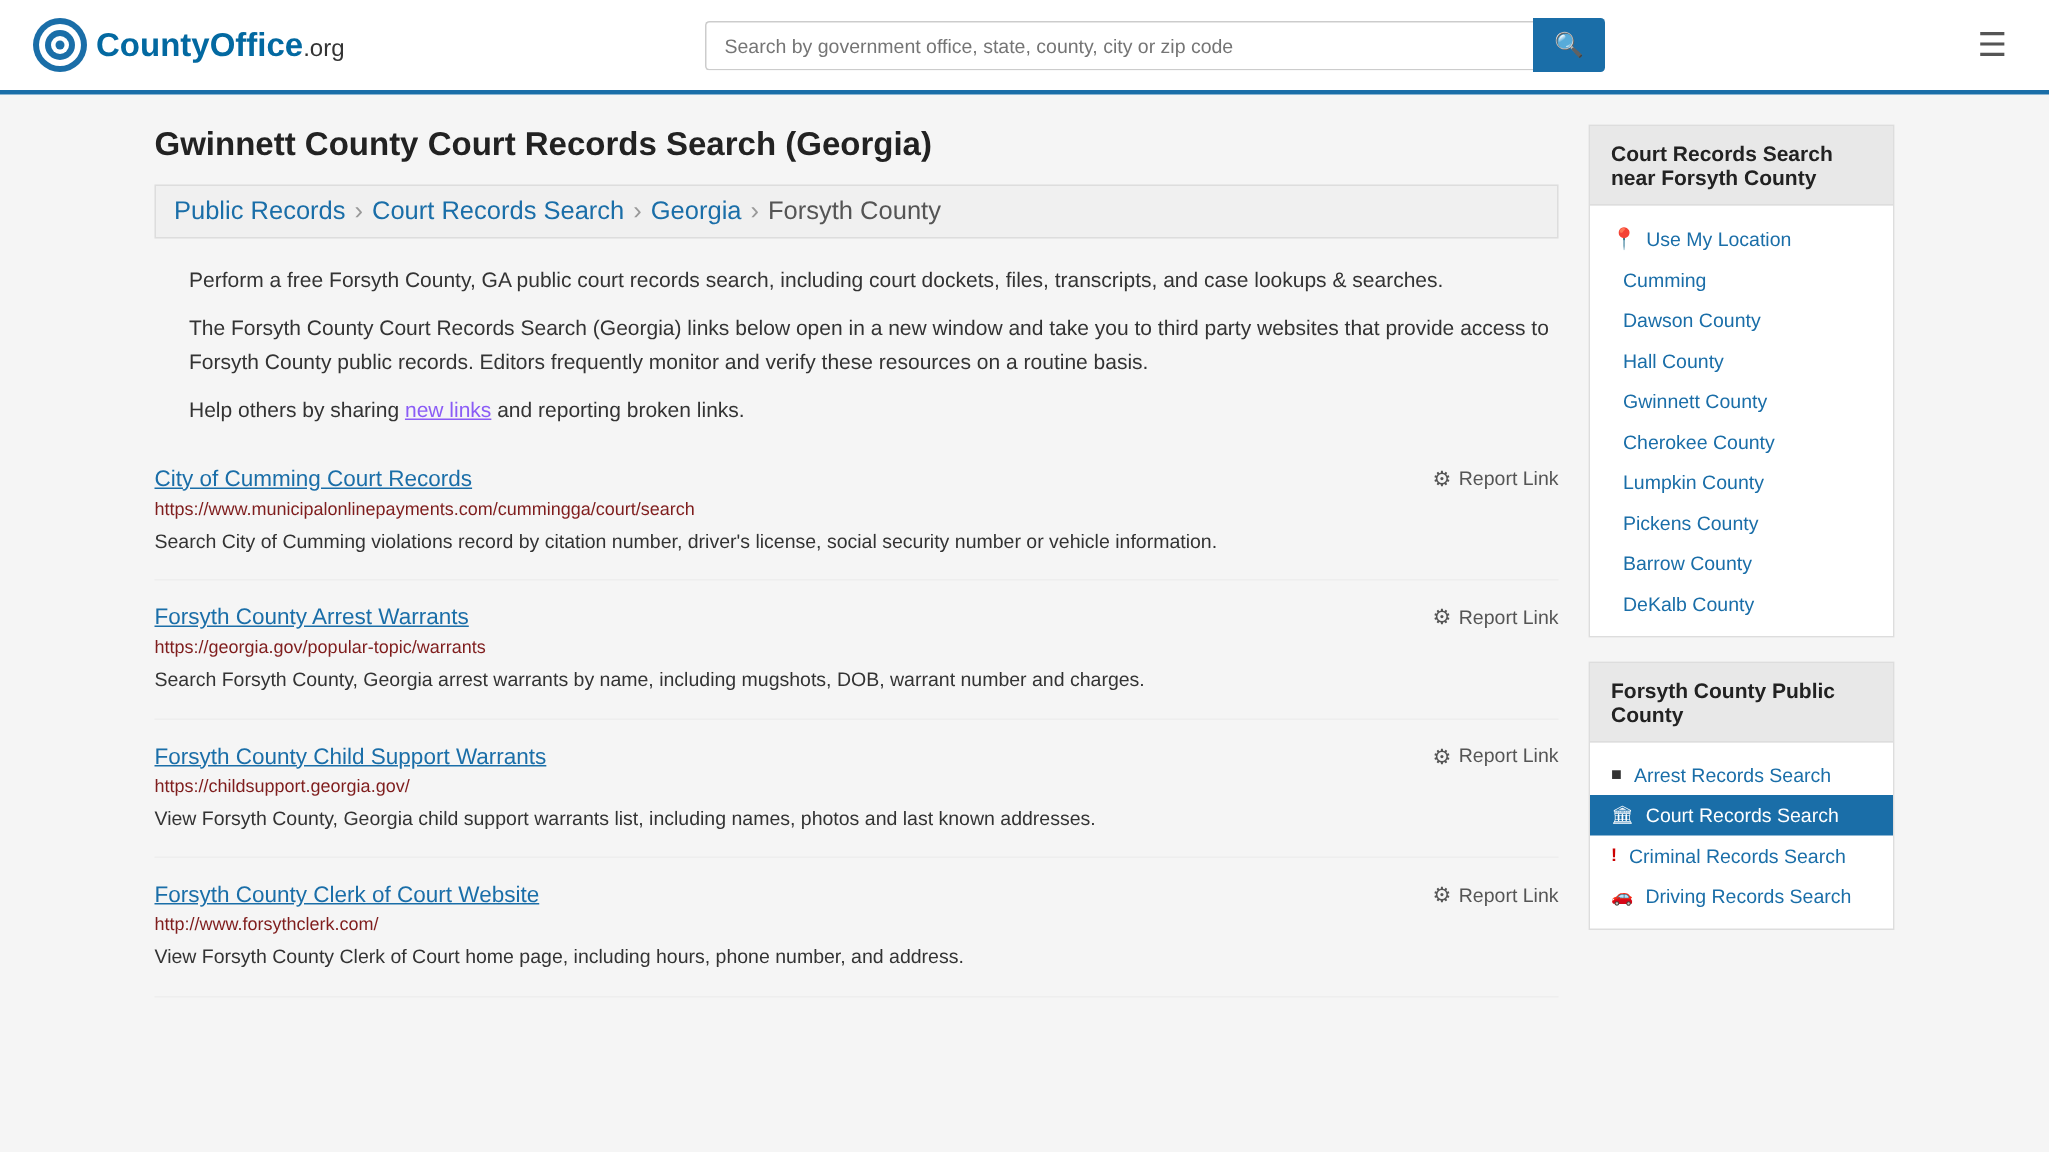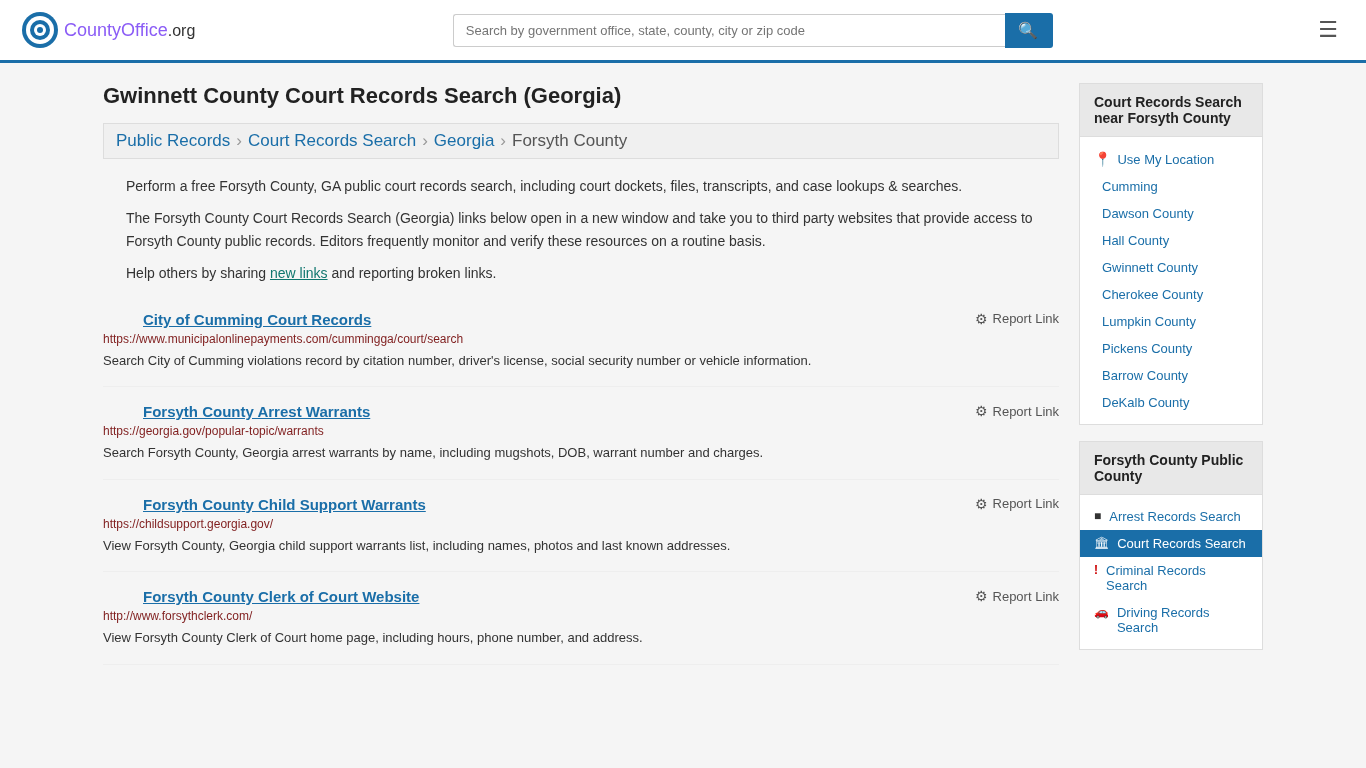--- a/index.html
+++ b/index.html
@@ -97,40 +97,39 @@
 
     
     #description {
       font-size: 14px;
       line-height: 1.6;
       color: #333;
       margin-bottom: 10px;
       margin-left: 23px;
     }
     #description p { margin-bottom: 10px; }
-    .inline-link { color: #0f766e; text-decoration: underline; cursor: pointer; }
+    .inline-link { color: #8b5cf6; text-decoration: underline; cursor: pointer; }
 
     
     .result-item {
       border-bottom: 1px solid #eee;
       padding: 16px 0;
     }
     .result-header {
       display: flex;
       justify-content: space-between;
       align-items: flex-start;
       margin-bottom: 4px;
     }
     .result-title {
       font-size: 15px;
-      font-weight: bold;
+      font-weight: normal;
       color: #1a6ea8;
       text-decoration: underline;
       cursor: pointer;
-      margin-left: 40px;
     }
     .report-link-btn {
       display: flex;
       align-items: center;
       gap: 5px;
       color: #555;
       font-size: 13px;
       cursor: pointer;
       white-space: nowrap;
       background: none;
@@ -146,21 +145,21 @@
       cursor: pointer;
     }
     .result-desc {
       font-size: 13px;
       color: #333;
       line-height: 1.5;
     }
 
     
     #sidebar {
-      width: 184px;
+      width: 204px;
       flex-shrink: 0;
     }
     .sidebar-section {
       background: #fff;
       border: 1px solid #ddd;
       margin-bottom: 16px;
     }
     .sidebar-section-header {
       background: #e8e8e8;
       padding: 10px 14px;
@@ -208,21 +207,21 @@
 <div id="header">
   <div id="logo-area">
     <svg id="logo-icon" viewBox="0 0 40 40">
       <circle cx="20" cy="20" r="18" fill="#1a6ea8"></circle>
       <circle cx="20" cy="20" r="14" fill="#fff"></circle>
       <circle cx="20" cy="20" r="10" fill="#1a6ea8"></circle>
       <circle cx="20" cy="20" r="6" fill="#fff"></circle>
       <circle cx="20" cy="20" r="3" fill="#1a6ea8"></circle>
     </svg>
     <div>
-      <span style="color:#8b5cf6; font-size:18px; font-weight:normal;">CountyOffice</span><span style="color:#333; font-size:16px;">.org</span>
+      <span style="color:#0369a1; font-size:22px; font-weight:bold;">CountyOffice</span><span style="color:#333; font-size:16px;">.org</span>
     </div>
   </div>
 
   <div id="search-area">
     <input id="search-input" type="text" placeholder="Search by government office, state, county, city or zip code" style="">
     <button id="search-btn">
       <span>🔍</span>
     </button>
   </div>
 

